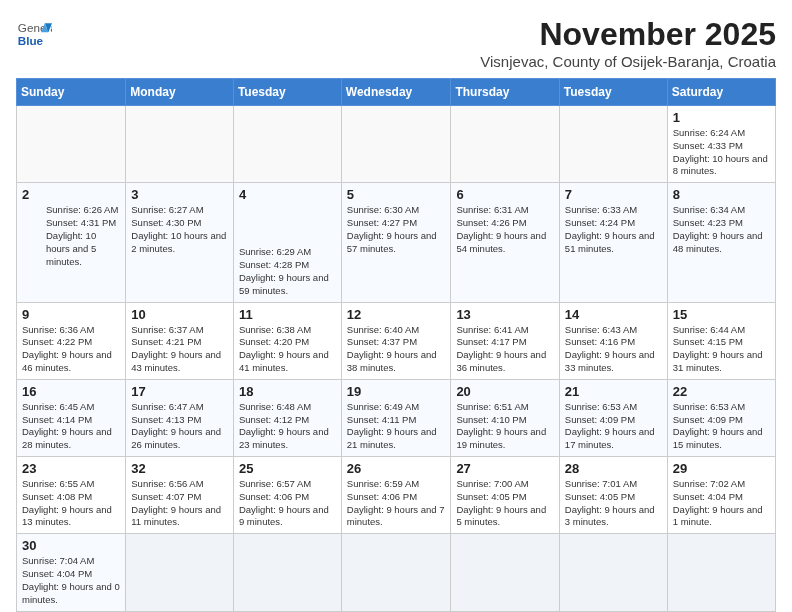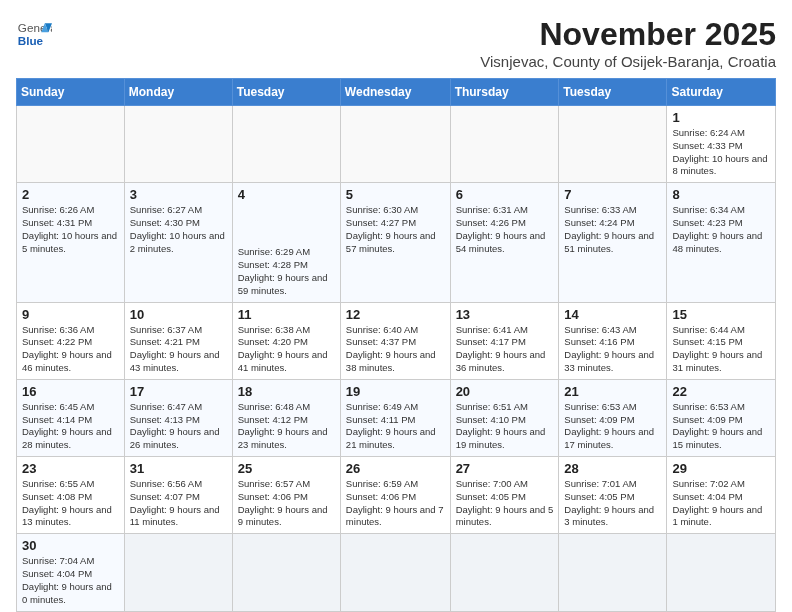--- a/index.html
+++ b/index.html
@@ -125,21 +125,21 @@
         <td>
           <span class="day-num">1</span>
           <div class="day-info" style="white-space: pre-line;">Sunrise: 6:24 AM
 Sunset: 4:33 PM
 Daylight: 10 hours and 8 minutes.</div>
         </td>
       </tr>
       <tr>
         <td>
           <span class="day-num">2</span>
-          <div class="day-info" style="white-space: pre-line;">Sunrise: 6:26 AM
+          <div class="day-info" style="white-space: pre-line; margin-left: 24px;">Sunrise: 6:26 AM
 Sunset: 4:31 PM
 Daylight: 10 hours and 5 minutes.</div>
         </td>
         <td>
           <span class="day-num">3</span>
           <div class="day-info" style="white-space: pre-line;">Sunrise: 6:27 AM
 Sunset: 4:30 PM
 Daylight: 10 hours and 2 minutes.</div>
         </td>
         <td>
@@ -262,21 +262,21 @@
         </td>
       </tr>
       <tr>
         <td>
           <span class="day-num">23</span>
           <div class="day-info" style="white-space: pre-line;">Sunrise: 6:55 AM
 Sunset: 4:08 PM
 Daylight: 9 hours and 13 minutes.</div>
         </td>
         <td>
-          <span class="day-num">31</span>
+          <span class="day-num">32</span>
           <div class="day-info" style="white-space: pre-line;">Sunrise: 6:56 AM
 Sunset: 4:07 PM
 Daylight: 9 hours and 11 minutes.</div>
         </td>
         <td>
           <span class="day-num">25</span>
           <div class="day-info" style="white-space: pre-line;">Sunrise: 6:57 AM
 Sunset: 4:06 PM
 Daylight: 9 hours and 9 minutes.</div>
         </td>

